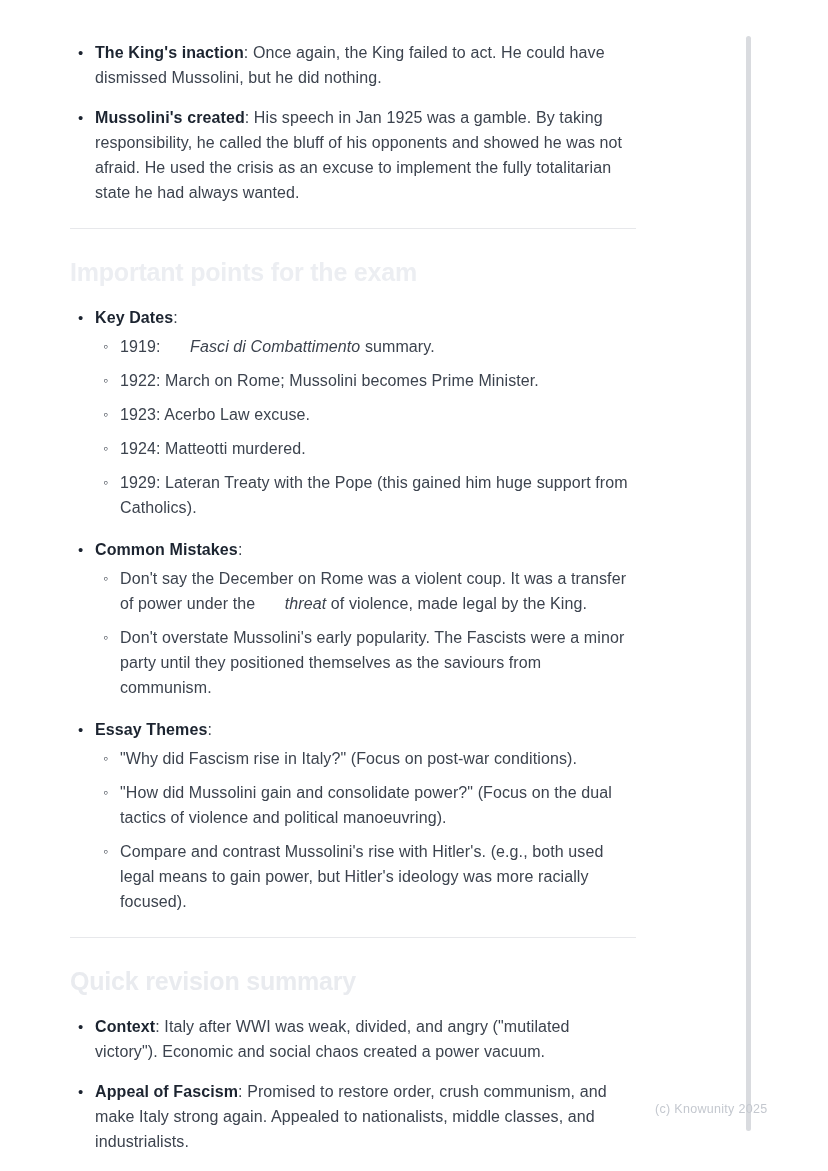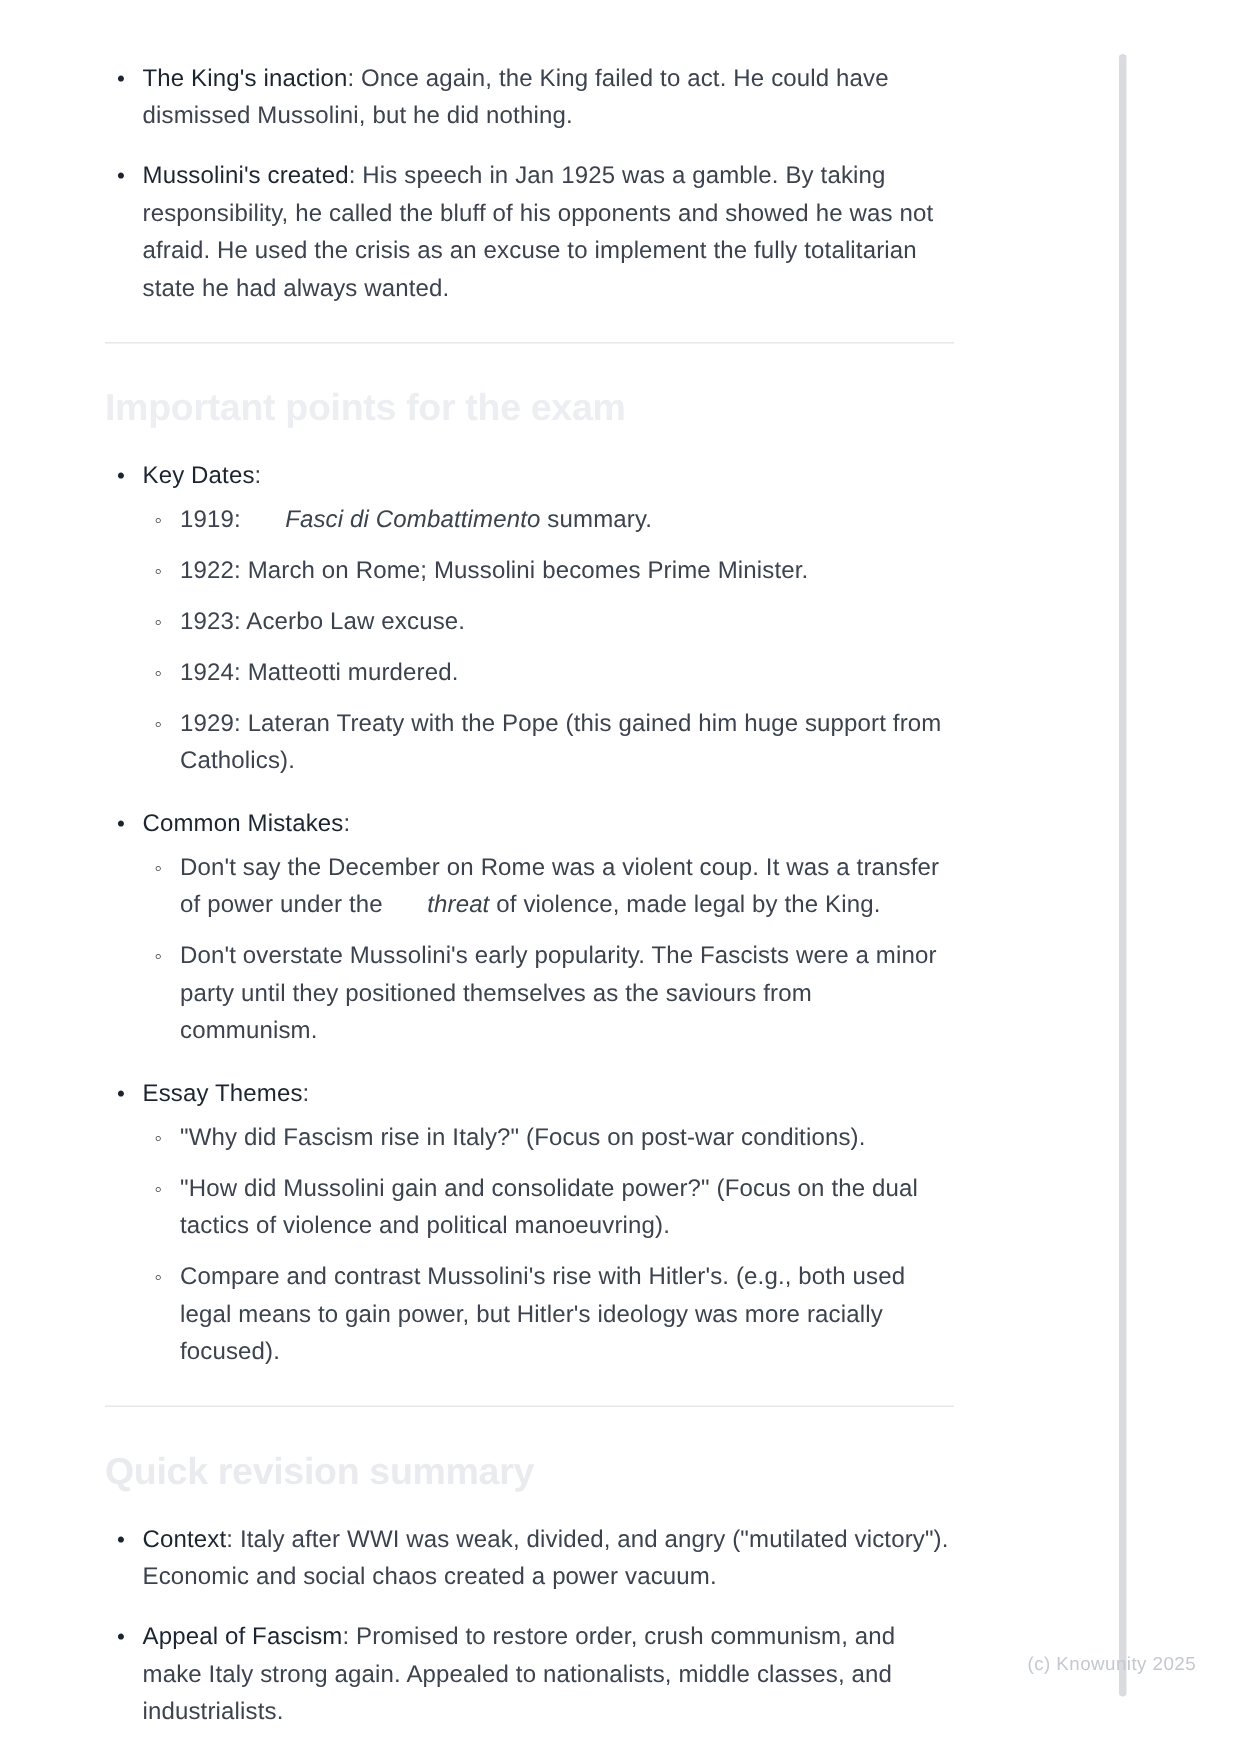--- a/index.html
+++ b/index.html
@@ -29,21 +29,21 @@
   }
   .sublist { margin-left:25px; margin-top:4px; margin-bottom:17px; }
   .l2 { margin-bottom:9px; }
   .l2 > .marker {
     flex:0 0 25px;
     padding-left:8px;
     color:#3c434e;
     font-size:14px;
   }
   .txt { flex:1 1 auto; }
-  .b { font-weight:normal; color:#1c2430; }
+  .b { font-weight:bold; color:#1c2430; }
   .it { font-style:italic;margin-left:25px; }
   .divider {
     border:none;
     border-top:1px solid #e7e8eb;
     margin:23px 0 0 0;
   }
   .faded-heading {
     font-size:25px;
     line-height:32px;
     font-weight:bold;
@@ -56,21 +56,21 @@
   .scrollbar-thumb {
     position:absolute;
     left:746px; top:36px;
     width:5px; height:1095px;
     background:#d9dbdf;
     border-radius:3px;
     z-index:1;
   }
   .footer-copyright {
     position:absolute;
-    left:685px; top:1101px;
+    left:655px; top:1101px;
     font-size:12.5px;
     line-height:16px;
     color:#c4c8cf;
     letter-spacing:0.3px;
     z-index:2;
     white-space:nowrap;
   }
 </style>
 </head>
 <body>

